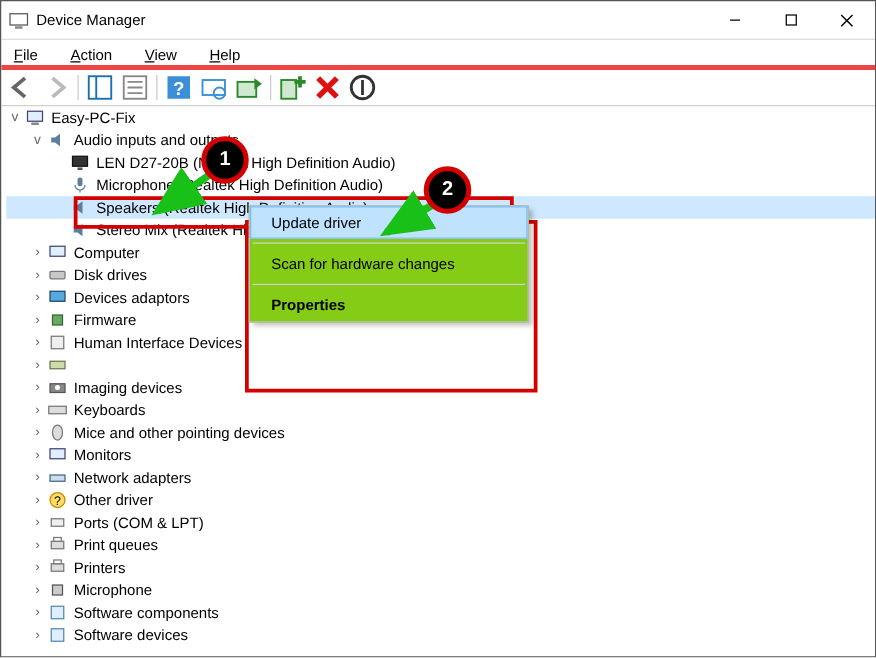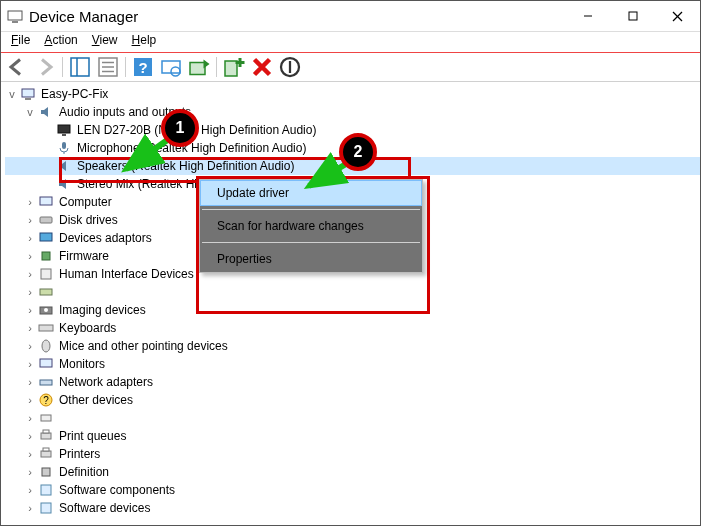--- a/index.html
+++ b/index.html
@@ -1,49 +1,49 @@
 <!DOCTYPE html>
 <html><head>
 <meta charset="utf-8">
 <style>
   html,body{margin:0;padding:0;font-family:"Segoe UI",Tahoma,sans-serif;font-size:12px;color:#000;background:#fff}
   .window{width:701px;height:526px;border:1px solid #555;box-sizing:border-box;position:relative;overflow:hidden}
   
   .titlebar{height:30px;display:flex;align-items:center;border-bottom:1px solid #ddd}
   .titlebar .appicon{width:16px;height:16px;margin:0 6px;display:inline-flex;align-items:center;justify-content:center}
-  .titlebar .title{flex:1;font-size:15px}
+  .titlebar .title{flex:1;font-size:12px}
   .winbtns{display:flex;height:100%}
   .winbtn{width:45px;height:100%;display:flex;align-items:center;justify-content:center;font-family:Arial;font-size:12px}
   
-  .menubar{height:20px;display:flex;align-items:flex-start;padding:0 4px;gap:2px;border-bottom:1px solid #ef4444}
+  .menubar{height:20px;display:flex;align-items:flex-end;padding:0 4px;gap:14px;border-bottom:4px solid #ef4444}
   .menuitem{padding:1px 6px}
   .menuitem u{text-decoration:underline}
   
   .toolbar{height:28px;display:flex;align-items:center;padding:0 2px;border-bottom:1px solid #d0d0d0;gap:0}
   .tbtn{width:24px;height:24px;margin:0 1px;display:flex;align-items:center;justify-content:center;border:1px solid transparent}
   .tsep{width:1px;height:20px;background:#ccc;margin:0 3px}
   
   .tree{position:absolute;top:80px;left:0;right:0;bottom:0;overflow:auto;padding:4px 0 0 4px}
   .node{display:flex;align-items:center;height:18px;white-space:nowrap;position:relative}
   .tw{width:14px;text-align:center;color:#666;font-size:11px;cursor:default}
   .ic{width:16px;height:16px;margin:0 3px 0 1px;display:inline-flex;align-items:center;justify-content:center}
   .lbl{padding:0 2px}
   .lvl0{padding-left:0}
   .lvl1{padding-left:18px}
   .lvl2{padding-left:36px}
   
   .selbox{position:absolute;border:3px solid #d40000;pointer-events:none}
   .sel-speakers{left:58px;top:156px;width:346px;height:20px}
   .sel-context{left:195px;top:175px;width:228px;height:132px}
   
-  .ctx{position:absolute;left:198px;top:178px;width:222px;background:#737373;border:1px solid #bcbcbc;box-shadow:3px 3px 4px rgba(0,0,0,.25);z-index:50}
+  .ctx{position:absolute;left:198px;top:163px;width:222px;background:#84cc16;border:1px solid #bcbcbc;box-shadow:3px 3px 4px rgba(0,0,0,.25);z-index:50}
   .ctx .citem{height:24px;display:flex;align-items:center;padding:0 16px;border:1px solid transparent}
   .ctx .citem.hover{background:#bfe3ff;border:1px solid #7abdfb}
   .ctx .csep{height:1px;background:#d0d0d0;margin:3px 2px}
-  .ctx .citem.bold{font-weight:400}
+  .ctx .citem.bold{font-weight:700}
   
   .badge{position:absolute;width:30px;height:30px;border:4px solid #d40000;border-radius:50%;background:#000;color:#fff;font-weight:700;font-size:16px;display:flex;align-items:center;justify-content:center;z-index:100}
   .arrow{position:absolute;z-index:90}
   .arrow svg{overflow:visible}
   
   .ic svg{width:16px;height:16px}
   .speaker-sel{background:#cde8ff}
 </style>
 </head>
 <body>
@@ -311,29 +311,30 @@
         <span class="lbl">Network adapters</span>
       </div>
     <div class="node lvl1">
         <span class="tw">›</span>
         <span class="ic">
           <svg viewBox="0 0 16 16">
             <circle cx="8" cy="8" r="6" fill="#fd6" stroke="#c80"></circle>
             <text x="8" y="12" font-size="10" text-anchor="middle">?</text>
           </svg>
         </span>
-        <span class="lbl">Other devices</span>
+        <span class="lbl">Other driver</span>
       </div>
     <div class="node lvl1">
         <span class="tw">›</span>
         <span class="ic">
           <svg viewBox="0 0 16 16">
             <rect x="3" y="5" width="10" height="6" fill="#eee" stroke="#777"></rect>
           </svg>
         </span>
+        <span class="lbl">Ports (COM &amp; LPT)</span>
       </div>
     <div class="node lvl1">
         <span class="tw">›</span>
         <span class="ic">
           <svg viewBox="0 0 16 16">
             <rect x="3" y="5" width="10" height="6" fill="#ddd" stroke="#777"></rect>
             <rect x="5" y="2" width="6" height="3" fill="#fff" stroke="#777"></rect>
           </svg>
         </span>
         <span class="lbl">Print queues</span>
@@ -348,21 +349,21 @@
         </span>
         <span class="lbl">Printers</span>
       </div>
     <div class="node lvl1">
         <span class="tw">›</span>
         <span class="ic">
           <svg viewBox="0 0 16 16">
             <rect x="4" y="4" width="8" height="8" fill="#ccc" stroke="#555"></rect>
           </svg>
         </span>
-        <span class="lbl">Definition</span>
+        <span class="lbl">Microphone</span>
       </div>
     <div class="node lvl1">
         <span class="tw">›</span>
         <span class="ic">
           <svg viewBox="0 0 16 16">
             <rect x="3" y="3" width="10" height="10" fill="#def" stroke="#58a"></rect>
           </svg>
         </span>
         <span class="lbl">Software components</span>
       </div>

